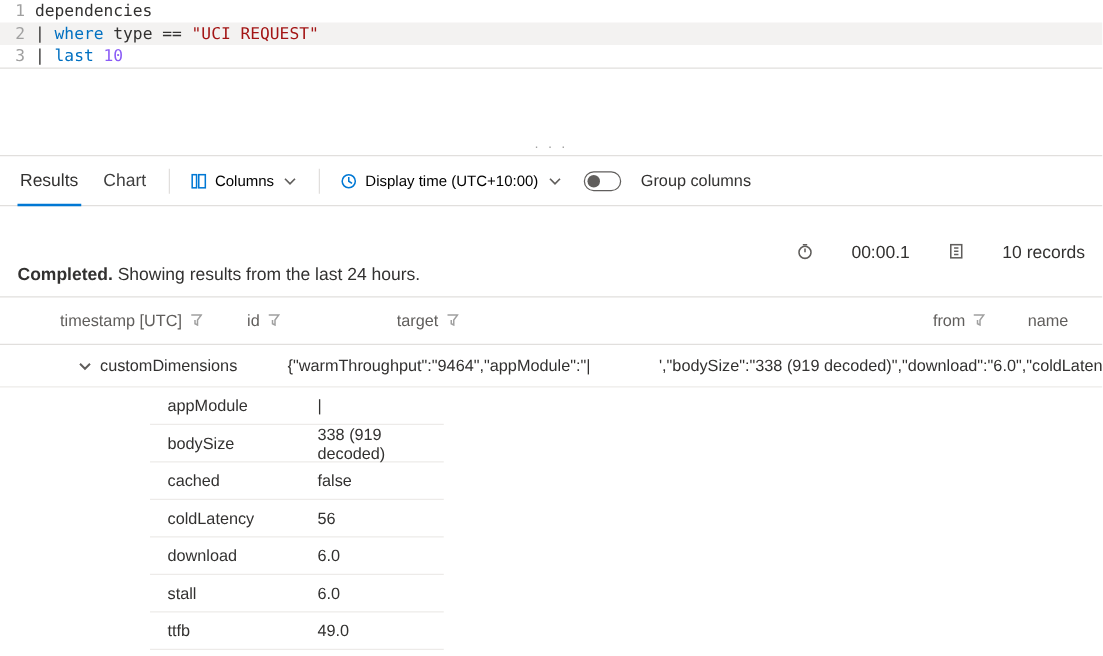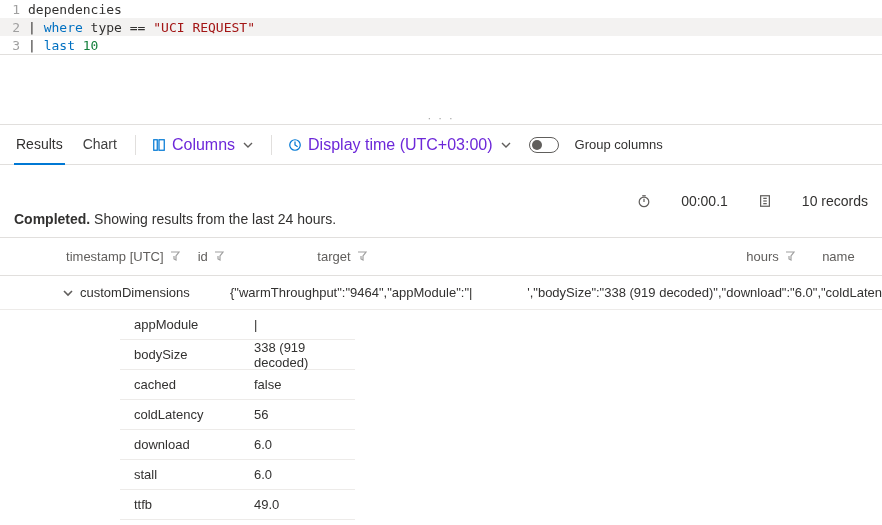--- a/index.html
+++ b/index.html
@@ -5,46 +5,46 @@
   * { box-sizing: border-box; margin: 0; padding: 0; }
   body { font-family: "Segoe UI", Arial, sans-serif; font-size: 13px; color: #323130; background: #fff; width: 882px; }
   
   .editor { background: #fff; border-bottom: 1px solid #e1dfdd; }
   .editor-line { display: flex; align-items: center; height: 18px; font-family: Consolas, monospace; font-size: 13px; }
   .lineno { width: 28px; text-align: right; color: #a0a0a0; padding-right: 8px; user-select: none; }
   .code-content { white-space: pre; }
   .kw { color: #0070c1; }
   .op { color: #323130; }
   .str { color: #a31515; }
-  .num { color: #15803d; text-align: right; }
+  .num { color: #8b5cf6; text-align: right; }
   .tbl { color: #323130; }
   .current-line { background: #f3f2f1; }
   
   .resize-handle { height: 70px; display:flex; align-items:flex-end; justify-content:center; color:#a0a0a0; font-size:11px; letter-spacing:2px; border-bottom:1px solid #e1dfdd; }
   
   .tabs-bar { display: flex; align-items: center; height: 40px; padding: 0 14px; gap: 16px; border-bottom: 1px solid #e1dfdd; }
   .tab { font-size: 14px; color: #404040; cursor: pointer; padding: 0 2px; height:40px; display:flex; align-items:center; border-bottom:2px solid transparent;}
   .tab.active { color: #323130; border-bottom: 2px solid #0078d4; }
   .vsep { width: 1px; height: 20px; background: #e1dfdd; }
-  .toolbtn { display: flex; align-items: center; gap: 6px; font-size: 16px; color: #6d28d9; cursor: pointer; }
+  .toolbtn { display: flex; align-items: center; gap: 6px; font-size: 12px; color: #000000; cursor: pointer; }
   .ic { width: 14px; height: 14px; display:inline-flex; align-items:center; justify-content:center;}
   .ic svg { width:14px; height:14px; }
   .chev svg { width:10px; height:10px; }
   .toggle { width: 30px; height: 16px; border-radius: 8px; background: #fff; border:1px solid #605e5c; position: relative; display:inline-block; }
   .toggle::after { content:""; width:10px; height:10px; border-radius:50%; background:#605e5c; position:absolute; left:2px; top:2px; }
   
   .status-bar { display:flex; align-items:center; justify-content:space-between; padding: 10px 14px; border-bottom:1px solid #e1dfdd; }
   .status-left { font-size:14px;margin-top:36px; }
   .status-left b { font-weight:600; }
   .status-right { display:flex; align-items:center; gap:30px; font-size:14px; color:#323130; }
   .status-right .ic svg{ stroke:#605e5c;}
   
   .grid-header { display:flex; align-items:center; height:38px; padding-left:48px; color:#605e5c; font-size:13px; border-bottom:1px solid #e1dfdd;}
   .colh { display:flex; align-items:center; gap:6px; }
-  .col-timestamp { width:150px;justify-content:center; }
+  .col-timestamp { width:150px; }
   .col-id { width:120px; }
   .col-target { width:430px; }
   .col-type { width:76px; }
   .col-name { width:60px;align-items:flex-end; }
   
   .exp-row { display:flex; align-items:center; height:34px; border-bottom:1px solid #edebe9; padding-left:56px; font-size:13px; color:#323130;}
   .exp-toggle { width:24px; display:flex; justify-content:center; cursor:pointer; color:#605e5c; font-size:11px;}
   .exp-key { width:150px; }
   .exp-val { flex:1; white-space:nowrap; overflow:hidden; color:#323130; }
   .exp-val2 { white-space:nowrap; overflow:hidden; color:#323130; margin-left:20px;}
@@ -95,21 +95,21 @@
       </span>
   </div>
   <div class="vsep"></div>
   <div class="toolbtn">
     <span class="ic">
         <svg viewBox="0 0 16 16" fill="none" stroke="#0078d4" stroke-width="1.4">
           <circle cx="8" cy="8" r="6"></circle>
           <polyline points="8,4 8,8 11,10"></polyline>
         </svg>
       </span>
-    <span>Display time (UTC+03:00)</span>
+    <span>Display time (UTC+10:00)</span>
     <span class="ic chev">
         <svg viewBox="0 0 10 10" fill="none" stroke="#605e5c" stroke-width="1.4">
           <polyline points="1,3 5,7 9,3"></polyline>
         </svg>
       </span>
   </div>
   <span class="toggle"></span>
   <span>Group columns</span>
 </div>
 
@@ -151,21 +151,21 @@
           <polyline points="1,1 9,1 6,5 6,9 4,8 4,5"></polyline>
         </svg></span>
   </div>
   <div class="colh col-target">
     <span>target</span>
     <span class="funnel"><svg viewBox="0 0 10 10" fill="none" stroke="#a0a0a0" stroke-width="1.2">
           <polyline points="1,1 9,1 6,5 6,9 4,8 4,5"></polyline>
         </svg></span>
   </div>
   <div class="colh col-type">
-    <span>hours</span>
+    <span>from</span>
     <span class="funnel"><svg viewBox="0 0 10 10" fill="none" stroke="#a0a0a0" stroke-width="1.2">
           <polyline points="1,1 9,1 6,5 6,9 4,8 4,5"></polyline>
         </svg></span>
   </div>
   <div class="colh col-name">
     <span>name</span>
   </div>
 </div>
 
 <div class="exp-row">

